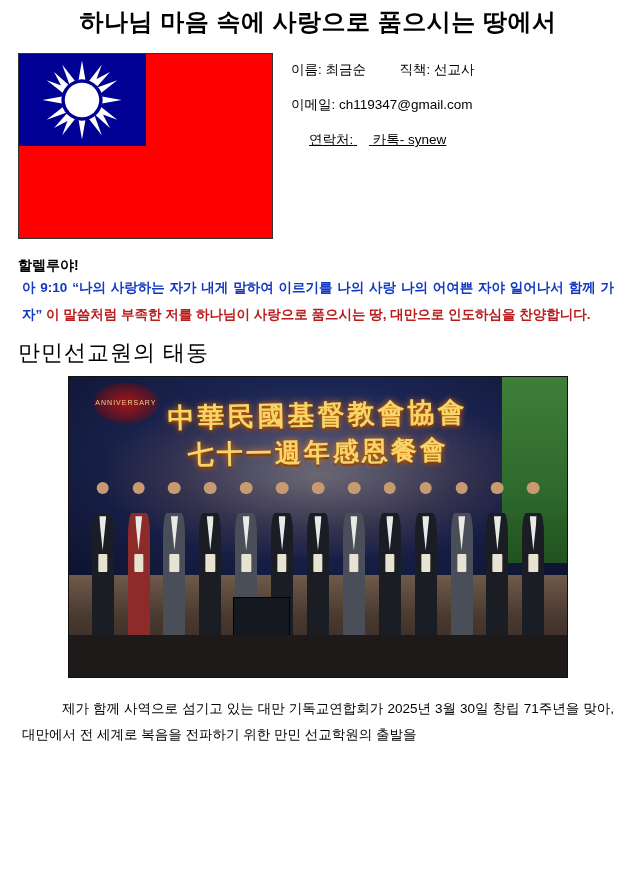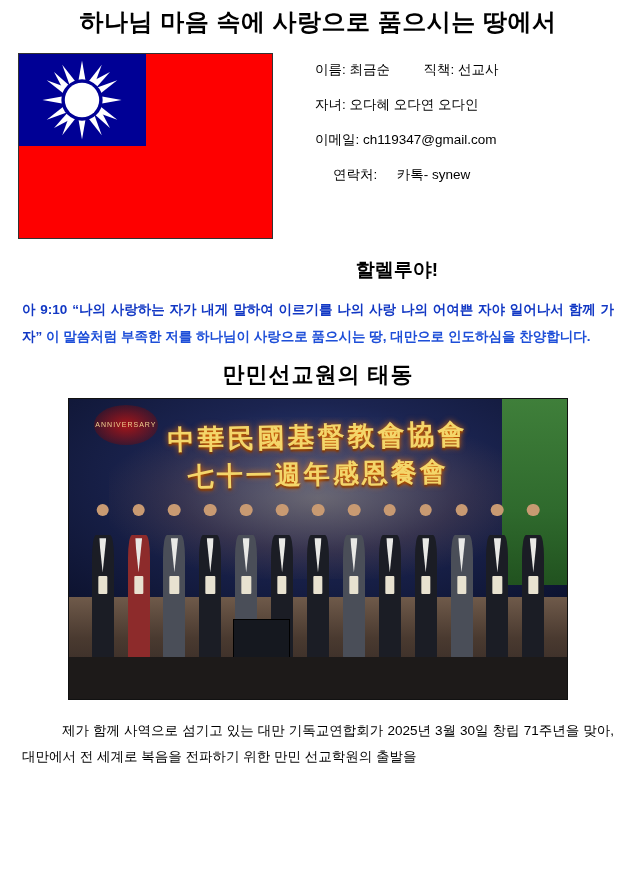--- a/index.html
+++ b/index.html
@@ -29,21 +29,20 @@
     letter-spacing: 0.5px;
     margin: 6px 0 0 0;
     line-height: 1.3;
   }
 
   
   .profile {
     display: flex;
     align-items: flex-start;
     margin-top: 16px;
-    gap: 24px;
   }
   .flag {
     width: 255px;
     height: 186px;
     position: relative;
     background: #FE0000;
     border: 1px solid #333;
     box-sizing: border-box;
     flex: 0 0 auto;
     margin-left: 0px;
@@ -74,51 +73,49 @@
     flex: 1 1 auto;
   }
   .info-row {
     font-size: 13.5px;
     margin-bottom: 17px;
     white-space: nowrap;
   }
   .info-row .lab { }
   .info-row .gap { display: inline-block; width: 26px; }
   .indent1 { padding-left: 0px; }
-  .indent2 { padding-left: 18px; }
+  .indent2 { padding-left: 18px; text-decoration: underline; }
 
   
   .hallelujah {
-    text-align: right;
-    font-size: 19px;
+    text-align: left;
+    font-size: 14px;
     font-weight: bold;
     margin-top: 18px;
-    margin-bottom: 14px;
     padding-right: 180px;
   }
 
   
   .verse {
     color: #1238C4;
     font-weight: bold;
     font-size: 13.5px;
     line-height: 1.95;
     text-align: justify;
     margin: 0 4px 0 4px;
   }
   .verse .black {
-    color: #1d4ed8;
+    color: #b91c1c;
     font-weight: bold;
   }
 
   
   .section-head {
-    text-align: center;
     font-size: 22px;
-    font-weight: bold;
+    font-weight: normal;
     margin-top: 10px;
     margin-bottom: 8px;
     letter-spacing: 1px;
   }
 
   
   .photo-wrap {
     display: flex;
     justify-content: center;
     margin-top: 4px;
@@ -317,24 +314,20 @@
 
     <div class="info">
       <div class="info-row indent1">
         <span class="lab">이름:</span>
         <span>최금순</span>
         <span class="gap"></span>
         <span class="lab">직책:</span>
         <span>선교사</span>
       </div>
       <div class="info-row indent1">
-        <span class="lab">자녀:</span>
-        <span>오다혜 오다연 오다인</span>
-      </div>
-      <div class="info-row indent1">
         <span class="lab">이메일:</span>
         <span>ch119347@gmail.com</span>
       </div>
       <div class="info-row indent2">
         <span class="lab">연락처:</span>
         <span class="gap" style="width:12px"></span>
         <span>카톡- synew</span>
       </div>
     </div>
   </div>

